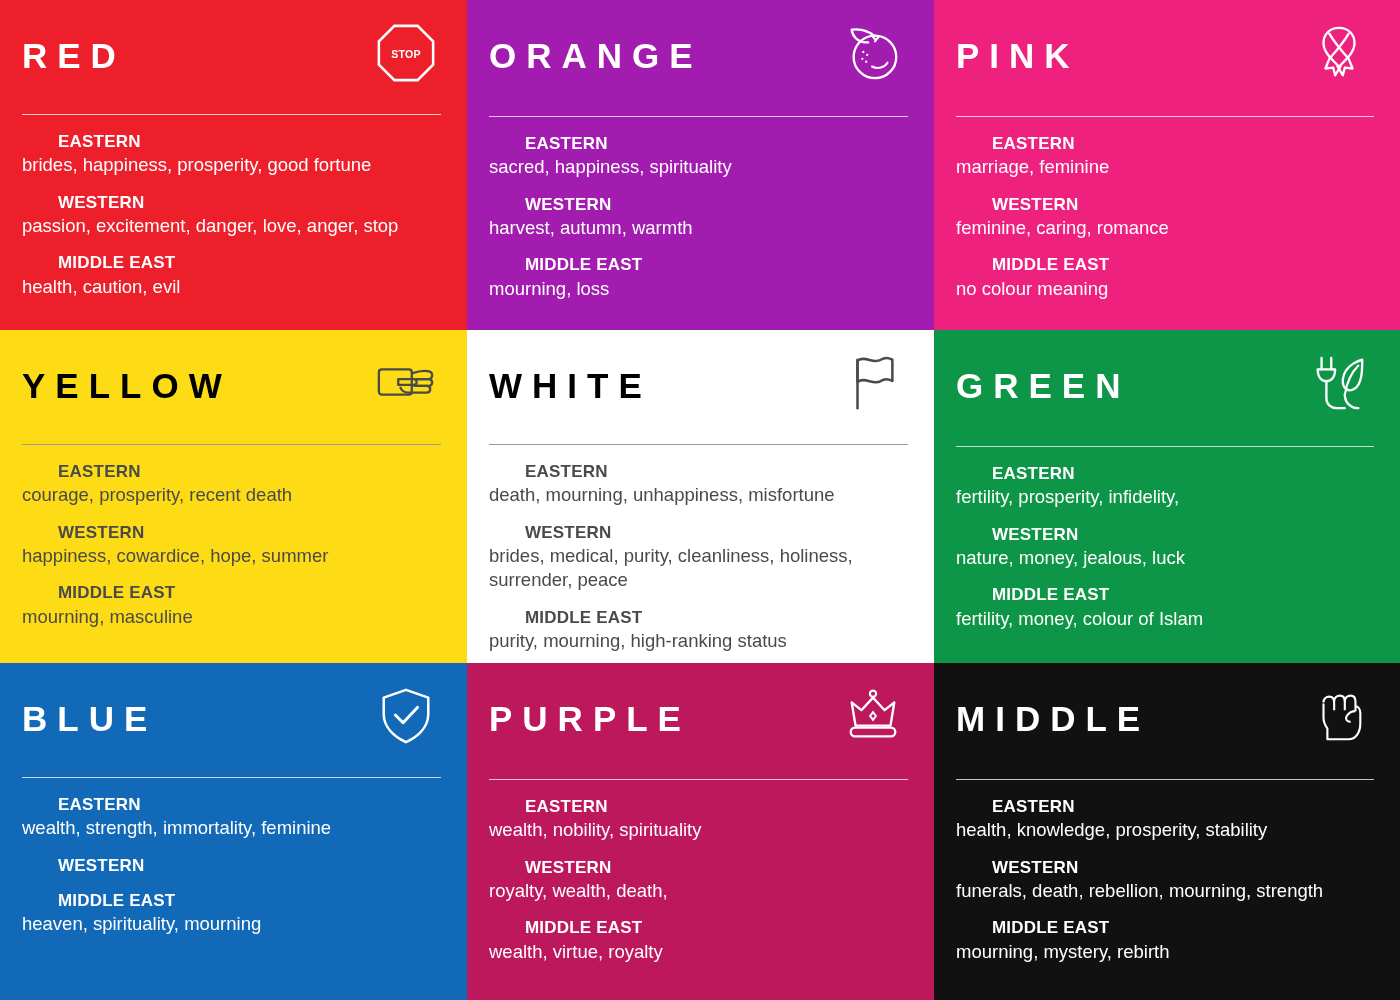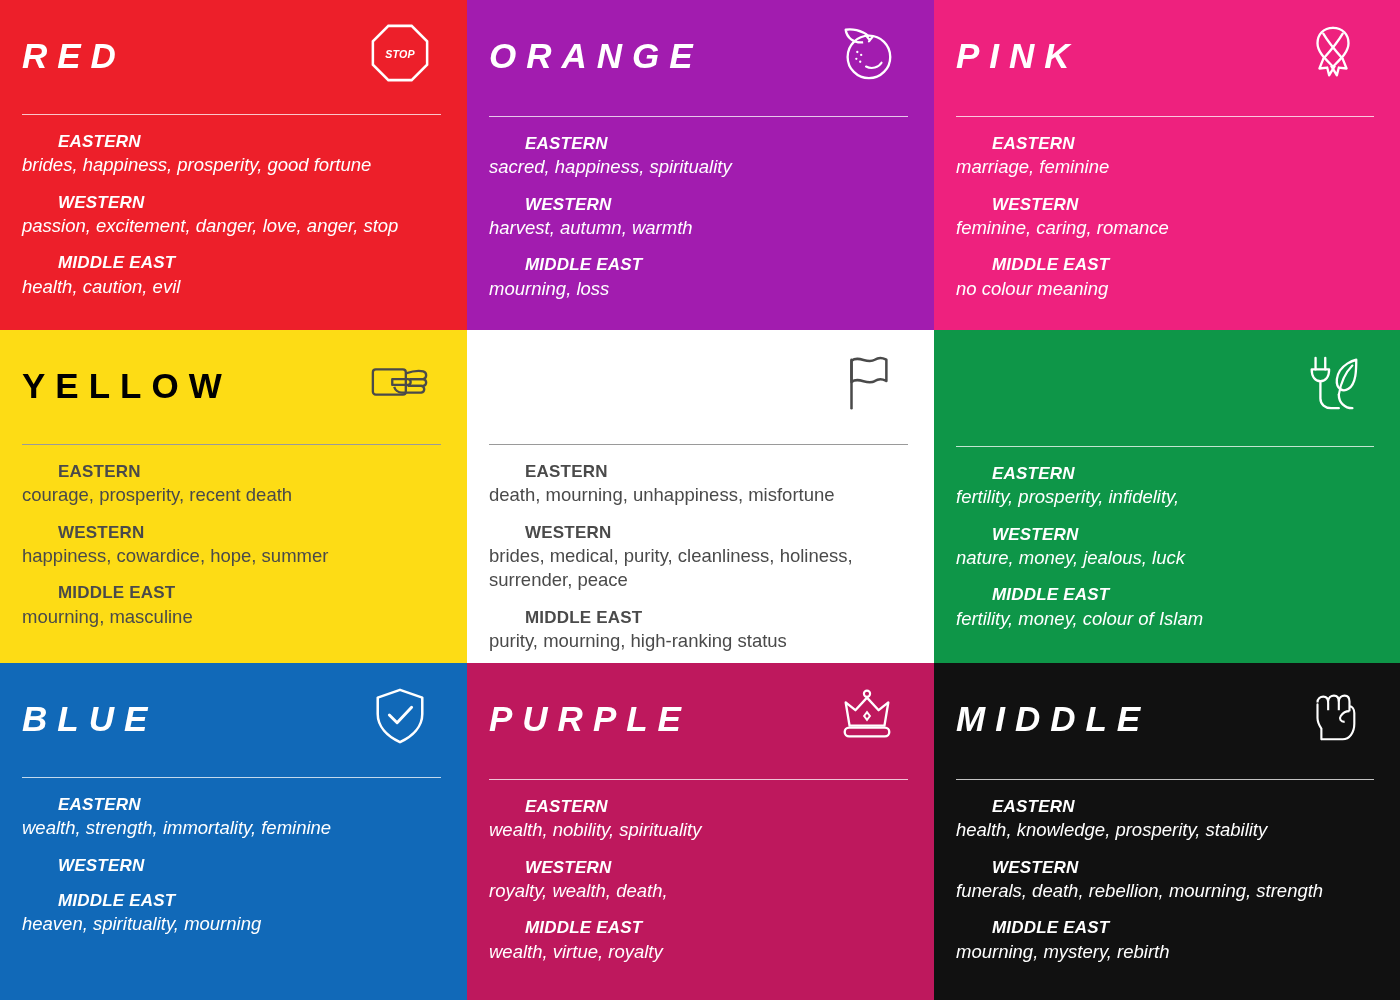--- a/index.html
+++ b/index.html
@@ -34,21 +34,21 @@
     font-size: 35px;
     font-weight: 700;
     letter-spacing: 10px;
     line-height: 1;
     padding-top: 16px;
     white-space: nowrap;
   }
 
   .panel-icon {
     position: absolute;
-    right: 10px;
+    right: 4px;
     top: 0px;
     width: 62px;
     height: 62px;
   }
   .panel-icon svg { width: 100%; height: 100%; display: block; }
 
   .divider {
     height: 1px;
     width: 100%;
     margin-top: 6px;
@@ -68,21 +68,21 @@
   }
 
   .section-text {
     font-size: 18.5px;
     font-weight: 400;
     line-height: 1.32;
     max-width: 430px;
   }
 
   
-  .light { color: #ffffff; font-style: italic; }
+  .light { color: #ffffff; }
   .light .divider { background: rgba(255,255,255,0.75); }
   .light .panel-icon svg { stroke: #ffffff; fill: none; }
   .light .icon-fill { fill: #ffffff; }
 
   
   .dark { color: #4a4a4a; }
   .dark .panel-title { color: #000000; }
   .dark .divider { background: #9a9a9a; }
   .dark .panel-icon svg { stroke: #4a4a4a; fill: none; }
 
@@ -221,20 +221,21 @@
       <div class="section-text">happiness, cowardice, hope, summer</div>
     </div>
     <div class="section">
       <div class="section-label">MIDDLE EAST</div>
       <div class="section-text">mourning, masculine</div>
     </div>
   </section>
 
   <section class="panel p-white dark">
     <div class="panel-head">
+      <div class="panel-title">WHITE</div>
       <div class="panel-icon">
         <svg viewBox="0 0 64 64">
           <path d="M16 8 L16 58" stroke-width="2.6" fill="none" stroke-linecap="round"></path>
           <path d="M16 9 C24 3 32 13 40 8 C46 4 50 7 52 8 L52 30 C50 29 46 26 40 30 C32 35 24 25 16 31 Z" stroke-width="2.6" fill="none" stroke-linejoin="round"></path>
         </svg>
       </div>
     </div>
     <div class="divider"></div>
     <div class="section">
       <div class="section-label">EASTERN</div>
@@ -245,20 +246,21 @@
       <div class="section-text">brides, medical, purity, cleanliness, holiness, surrender, peace</div>
     </div>
     <div class="section">
       <div class="section-label">MIDDLE EAST</div>
       <div class="section-text">purity, mourning, high-ranking status</div>
     </div>
   </section>
 
   <section class="panel p-green light">
     <div class="panel-head">
+      <div class="panel-title">GREEN</div>
       <div class="panel-icon">
         <svg viewBox="0 0 64 64">
           <path d="M14 6 L14 18 M24 6 L24 18" stroke-width="2.4" fill="none" stroke-linecap="round"></path>
           <path d="M10 18 L28 18 C28 26 24 30 19 30 C14 30 10 26 10 18 Z" stroke-width="2.4" fill="none" stroke-linejoin="round"></path>
           <path d="M19 30 L19 48 C19 54 24 58 30 58 L38 58" stroke-width="2.4" fill="none" stroke-linecap="round"></path>
           <path d="M56 8 C56 8 38 12 36 28 C35 38 42 42 48 38 C56 33 56 18 56 8 Z" stroke-width="2.4" fill="none" stroke-linejoin="round"></path>
           <path d="M52 14 C44 22 40 32 38 44" stroke-width="2.2" fill="none" stroke-linecap="round"></path>
           <path d="M38 44 C38 52 44 58 52 58" stroke-width="2.4" fill="none" stroke-linecap="round"></path>
         </svg>
       </div>

